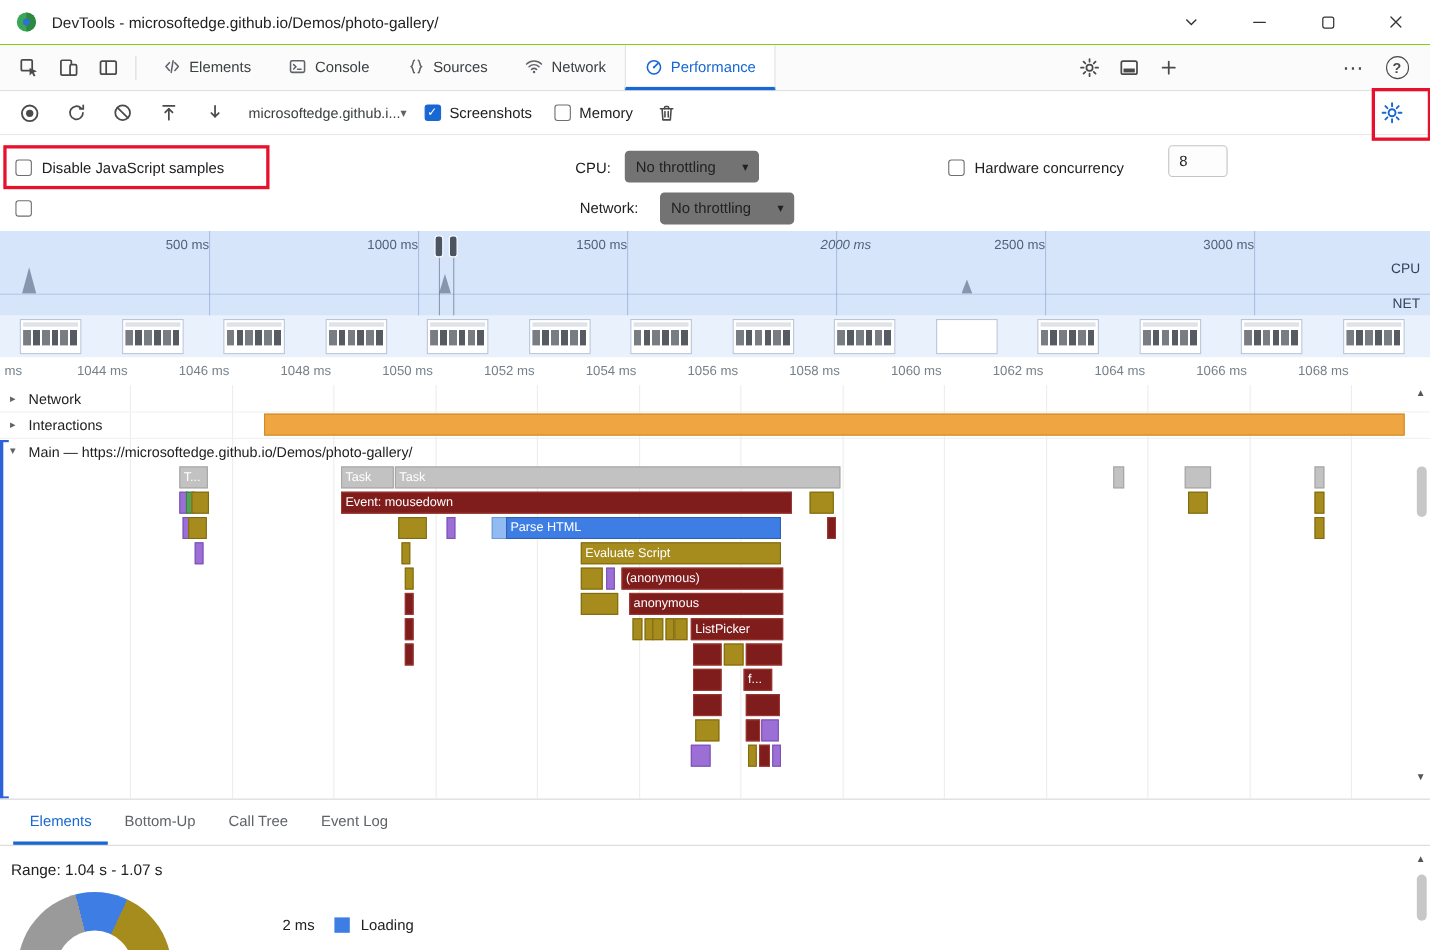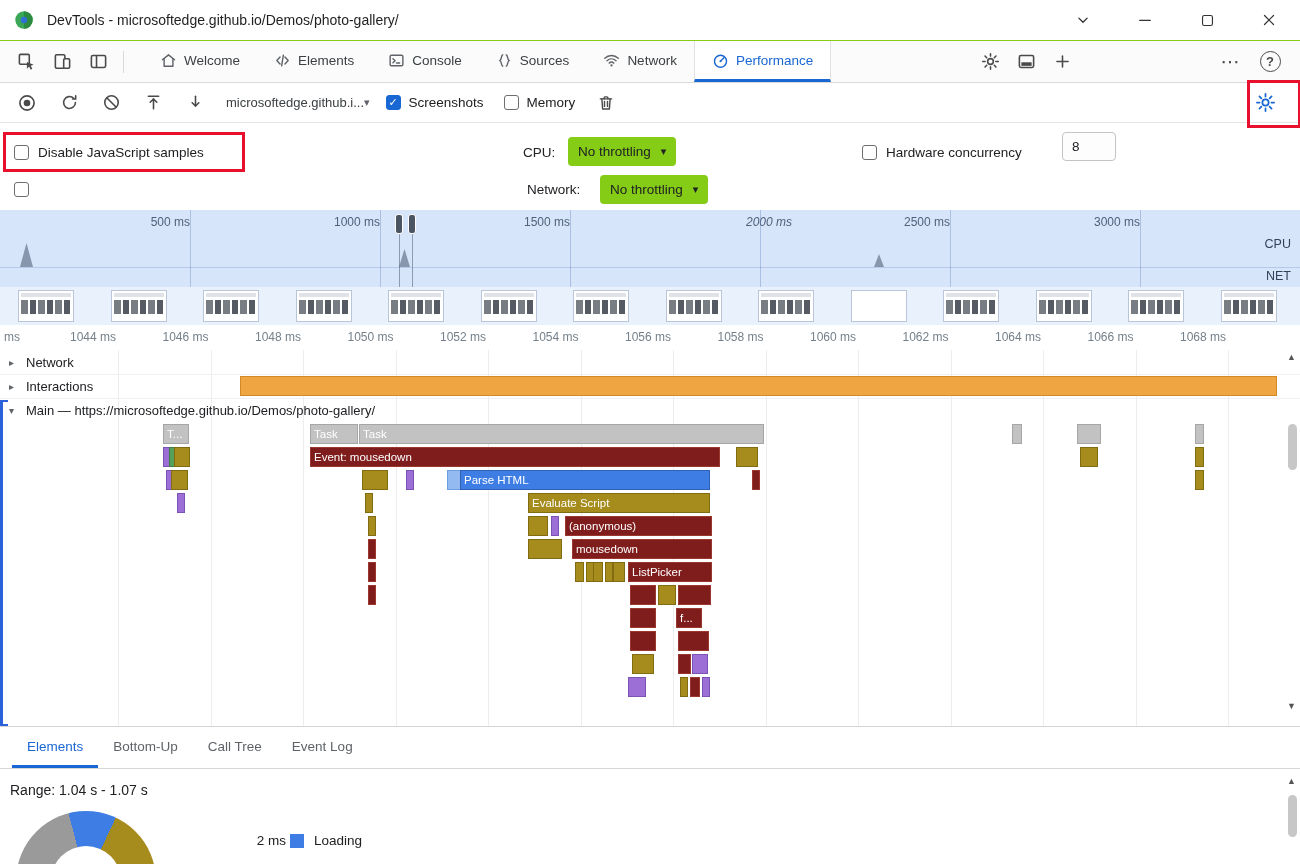--- a/index.html
+++ b/index.html
@@ -32,21 +32,21 @@
   .url-select{display:flex;align-items:center;margin-left:12px;font-size:13px;color:#3c4043;}
   .url-select .caret{color:#5f6368;font-size:11px;}
   .cb{width:15px;height:15px;border:1.5px solid #6e6e6e;border-radius:3px;box-sizing:border-box;background:#fff;flex:none;}
   .cb.checked{background:#1967d2;border-color:#1967d2;color:#fff;display:flex;align-items:center;justify-content:center;font-size:11px;line-height:1;}
   .cb-label{margin-left:8px;font-size:13.5px;color:#202124;}
   .gear-perf{position:absolute;right:16px;top:0;height:39px;display:flex;align-items:center;justify-content:center;width:38px;color:#1967d2;}
 
   
   .settings{position:absolute;top:123px;height:87px;left:0;right:0;background:#fff;border-bottom:1px solid #d6d6d6;}
   .settings .row-label{position:absolute;font-size:13.5px;color:#202124;}
-  .select{position:absolute;height:29px;background:#84cc16;border-radius:4px;display:flex;align-items:center;gap:10px;padding:0 10px;font-size:13.5px;color:#202124;}
+  .select{position:absolute;height:29px;background:#737373;border-radius:4px;display:flex;align-items:center;gap:24px;padding:0 10px;font-size:13.5px;color:#202124;}
   .select .caret{font-size:11px;color:#202124;}
   .hw-input{position:absolute;left:1062px;top:9px;width:54px;height:29px;box-sizing:border-box;border:1px solid #c4c4c4;border-radius:4px;background:#fdfdfd;font-family:"Liberation Sans",sans-serif;font-size:13.5px;color:#202124;padding:0 0 0 9px;}
 
   
   #overview{position:absolute;top:210px;height:77px;left:0;right:0;background:#d7e5fa;overflow:hidden;}
   .ov-label{position:absolute;top:5px;width:150px;text-align:right;font-size:12px;color:#51617a;}
   .ov-grid{position:absolute;top:0;bottom:0;width:1px;background:rgba(90,120,180,0.35);}
   .lane-label{position:absolute;right:9px;font-size:12.5px;color:#33415a;}
   .lane-div{position:absolute;left:0;right:0;top:57px;height:1px;background:rgba(120,150,200,0.35);}
   .spike{position:absolute;background:#8796ad;clip-path:polygon(50% 0,100% 100%,0 100%);}
@@ -87,21 +87,21 @@
 
   
   .bottom-tabs{position:absolute;top:726px;height:43px;left:0;right:0;box-sizing:border-box;border-top:1px solid #d6d6d6;border-bottom:1px solid #d6d6d6;background:#fff;display:flex;align-items:stretch;padding-left:12px;}
   .b-tab{display:flex;align-items:center;padding:0 15px;font-size:13.5px;color:#5f6368;border-bottom:3px solid transparent;}
   .b-tab.active{color:#1967d2;border-bottom-color:#1967d2;}
   .summary{position:absolute;top:769px;bottom:0;left:0;right:0;background:#fff;overflow:hidden;}
   .range-text{position:absolute;left:10px;top:13px;font-size:14px;color:#202124;}
   .donut{position:absolute;left:16px;top:42px;width:140px;height:140px;border-radius:50%;background:conic-gradient(#3e7ee4 0 7%,#a68b1d 7% 45%,#9a9a9a 45% 96%,#3e7ee4 96% 100%);}
   .donut-hole{position:absolute;left:35px;top:35px;width:70px;height:70px;background:#fff;border-radius:50%;}
   .legend{position:absolute;left:240px;top:64px;display:flex;align-items:center;font-size:13.5px;color:#202124;}
-  .legend-value{width:46px;text-align:right;margin-right:4px;}
+  .legend-value{width:46px;text-align:right;margin-right:18px;}
   .legend-swatch{width:14px;height:14px;background:#3e7ee4;margin-right:10px;}
 
   
   .annot{position:absolute;border:3px solid #e8112d;z-index:60;pointer-events:none;}
 </style>
 </head>
 <body>
 
 <div id="app">
 
@@ -152,29 +152,20 @@
         </svg>
     </div>
     <div class="tool-btn">
       <svg width="19" height="19" viewBox="0 0 24 24" fill="none" stroke="currentColor" stroke-width="2">
           <rect x="3" y="4.5" width="18" height="15" rx="2"></rect>
           <path d="M9.5 4.5v15"></path>
         </svg>
     </div>
     <div class="tabbar-sep"></div>
 
-    <div class="dt-tab" style="margin-left:12px">
-      <span class="ticon">
-          <svg width="17" height="17" viewBox="0 0 24 24" fill="none" stroke="currentColor" stroke-width="2" stroke-linecap="round" stroke-linejoin="round">
-            <path d="M3.5 11 12 4l8.5 7"></path>
-            <path d="M5.8 9.5V20h12.4V9.5"></path>
-          </svg>
-        </span>
-      <span>Welcome</span>
-    </div>
     <div class="dt-tab">
       <span class="ticon">
           <svg width="17" height="17" viewBox="0 0 24 24" fill="none" stroke="currentColor" stroke-width="2" stroke-linecap="round" stroke-linejoin="round">
             <path d="M8.5 7 4 12l4.5 5"></path>
             <path d="M15.5 7 20 12l-4.5 5"></path>
             <path d="M13.2 4.5 10.8 19.5"></path>
           </svg>
         </span>
       <span>Elements</span>
     </div>
@@ -487,21 +478,21 @@
         <div class="bar c-olive" style="left: 1195px; top: 48px; width: 9px;"></div>
         <div class="bar c-purple" style="left: 177px; top: 71px; width: 7px;"></div>
         <div class="bar c-olive" style="left: 365px; top: 71px; width: 6px;"></div>
         <div class="bar c-olive" style="left: 528px; top: 71px; width: 182px;">Evaluate Script</div>
         <div class="bar c-olive" style="left: 368px; top: 94px; width: 3px;"></div>
         <div class="bar c-olive" style="left: 528px; top: 94px; width: 20px;"></div>
         <div class="bar c-purple" style="left: 551px; top: 94px; width: 8px;"></div>
         <div class="bar c-red" style="left: 565px; top: 94px; width: 147px;">(anonymous)</div>
         <div class="bar c-red" style="left: 368px; top: 117px; width: 3px;"></div>
         <div class="bar c-olive" style="left: 528px; top: 117px; width: 34px;"></div>
-        <div class="bar c-red" style="left: 572px; top: 117px; width: 140px;">mousedown</div>
+        <div class="bar c-red" style="left: 572px; top: 117px; width: 140px;">anonymous</div>
         <div class="bar c-red" style="left: 368px; top: 140px; width: 3px;"></div>
         <div class="bar c-olive" style="left: 575px; top: 140px; width: 9px;"></div>
         <div class="bar c-olive" style="left: 586px; top: 140px; width: 5px;"></div>
         <div class="bar c-olive" style="left: 593px; top: 140px; width: 10px;"></div>
         <div class="bar c-olive" style="left: 605px; top: 140px; width: 6px;"></div>
         <div class="bar c-olive" style="left: 613px; top: 140px; width: 12px;"></div>
         <div class="bar c-red" style="left: 628px; top: 140px; width: 84px;">ListPicker</div>
         <div class="bar c-red" style="left: 368px; top: 163px; width: 3px;"></div>
         <div class="bar c-red" style="left: 630px; top: 163px; width: 26px;"></div>
         <div class="bar c-olive" style="left: 658px; top: 163px; width: 18px;"></div>

